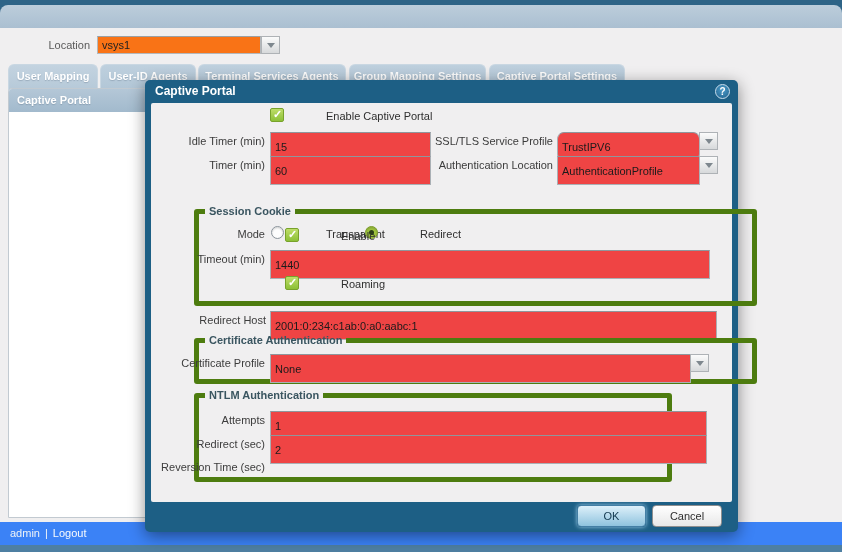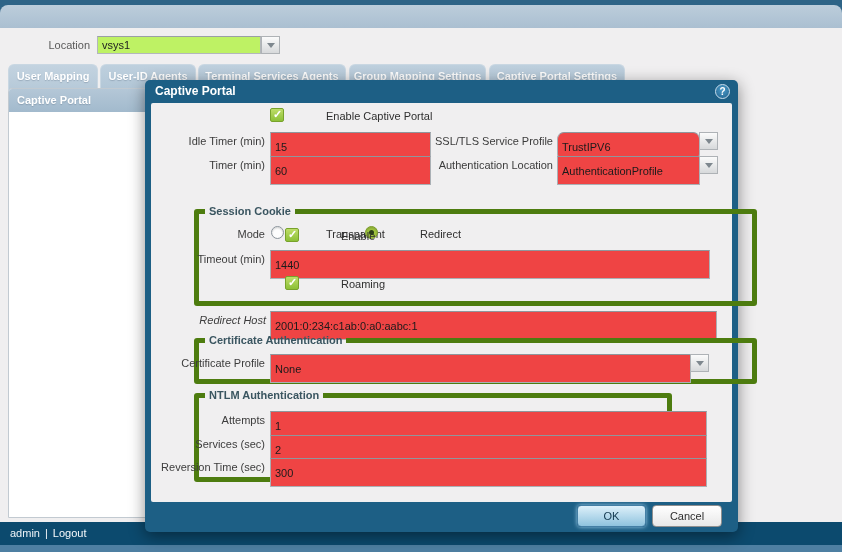--- a/index.html
+++ b/index.html
@@ -4,30 +4,30 @@
 <style>
   * { margin:0; padding:0; box-sizing:border-box; }
   html,body { width:842px; height:552px; overflow:hidden;
     font-family:"Liberation Sans", sans-serif; background:#2e6487; position:relative; }
 
   
   .top-band { position:absolute; top:5px; left:0; width:842px; height:23px;
     background:linear-gradient(#bccddb,#aabfd1); border-radius:8px 8px 0 0; }
   .content-bg { position:absolute; top:28px; left:0; width:842px; height:494px; background:#f0eff0; }
   .bottom-bar { position:absolute; top:522px; left:0; width:842px; height:23px;
-    background:#0c4a6e; font-size:11px; color:#eef3f7; line-height:23px; padding-left:10px; }
+    background:#3b82f6; font-size:11px; color:#eef3f7; line-height:23px; padding-left:10px; }
   .bottom-strip { position:absolute; top:545px; left:0; width:842px; height:7px; background:#4e7fa2; }
   .bottom-bar .sep { margin:0 5px; color:#f3f6f9; }
   .bottom-bar .logout { color:#f8fbfd; cursor:pointer; }
 
   
   .loc-label { position:absolute; top:39px; left:0; width:90px; text-align:right;
     font-size:11px; color:#5a5a5a; }
   .loc-input { position:absolute; top:36px; left:97px; width:164px; height:18px;
-    border:1px solid #b3b7bb; border-top-color:#9aa0a5; background:#bef264;
+    border:1px solid #b3b7bb; border-top-color:#9aa0a5; background:#f97316;
     font-size:11px; padding:1px 4px; color:#222; font-family:"Liberation Sans",sans-serif; }
   .loc-arrow { position:absolute; top:36px; left:261px; width:19px; height:18px; }
 
   .arrow-btn { background:linear-gradient(#fbfbfb,#d7d9db); border:1px solid #aeb2b6;
     display:flex; align-items:center; justify-content:center; cursor:pointer; }
   .arrow-btn::after { content:""; width:0; height:0;
     border-left:4px solid transparent; border-right:4px solid transparent;
     border-top:5px solid #7e878e; }
 
   
@@ -151,46 +151,45 @@
     <div class="cb" style="left:134px;top:125px;"></div>
     <div class="cblabel" style="left:154px;top:125px;">Enable</div>
     <div class="frow" style="top:147px;left:0;width:581px;">
       <div class="flabel" style="left:0;width:114px;">Timeout (min)</div>
       <input class="tinput" style="left: 119px; width: 440px;" value="1440">
     </div>
     <div class="cb" style="left:134px;top:173px;"></div>
     <div class="cblabel" style="left:154px;top:173px;">Roaming</div>
 
     <div class="frow" style="top:208px;left:0;width:581px;">
-      <div class="flabel" style="left:1px;width:114px;font-style:italic;">Redirect Host</div>
+      <div class="flabel" style="left:1px;width:114px;">Redirect Host</div>
       <input class="tinput" style="left: 119px; width: 447px;" value="2001:0:234:c1ab:0:a0:aabc:1">
     </div>
 
     <fieldset class="grp" style="left:4px;top:231px;width:563px;height:50px;">
       <legend>Certificate Authentication</legend>
     </fieldset>
     <div class="frow" style="top:251px;left:0;width:581px;">
       <div class="flabel" style="left:0;width:114px;">Certificate Profile</div>
       <input class="tinput" style="left: 119px; width: 421px;" readonly="" value="None">
       <div class="arrow-btn" style="position:absolute;left:539px;top:0;width:19px;height:18px;"></div>
     </div>
 
     <fieldset class="grp" style="left:4px;top:286px;width:478px;height:93px;">
       <legend>NTLM Authentication</legend>
     </fieldset>
     <div class="frow" style="top:308px;left:0;width:581px;">
       <div class="flabel" style="left:0;width:114px;">Attempts</div>
       <input class="tinput" style="left: 119px; width: 437px;" value="1">
     </div>
     <div class="frow" style="top:332px;left:0;width:581px;">
-      <div class="flabel" style="left:0;width:114px;">Services (sec)</div>
+      <div class="flabel" style="left:0;width:114px;">Redirect (sec)</div>
       <input class="tinput" style="left: 119px; width: 437px;" value="2">
     </div>
     <div class="frow" style="top:355px;left:0;width:581px;">
       <div class="flabel" style="left:0;width:114px;">Reversion Time (sec)</div>
-      <input class="tinput" style="left: 119px; width: 437px;" value="300">
     </div>
 
   </div>
 
   <div class="btn btn-ok">OK</div>
   <div class="btn btn-cancel">Cancel</div>
 </div>
 
 </body></html>

